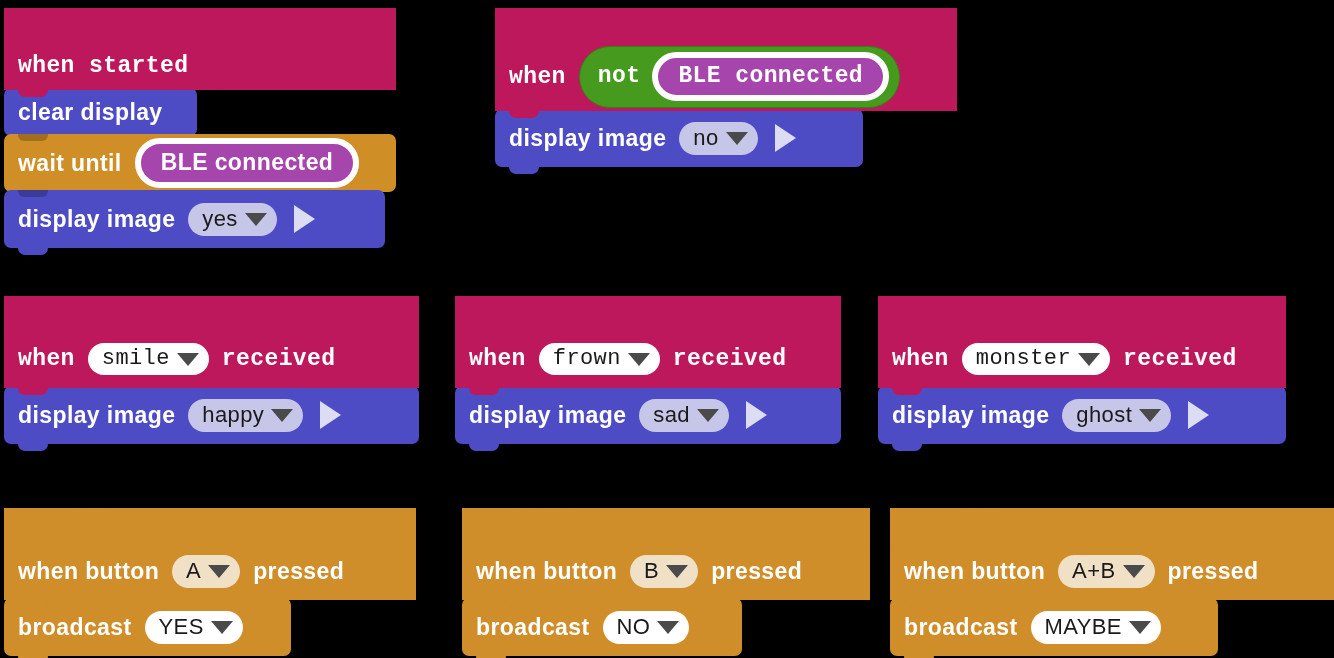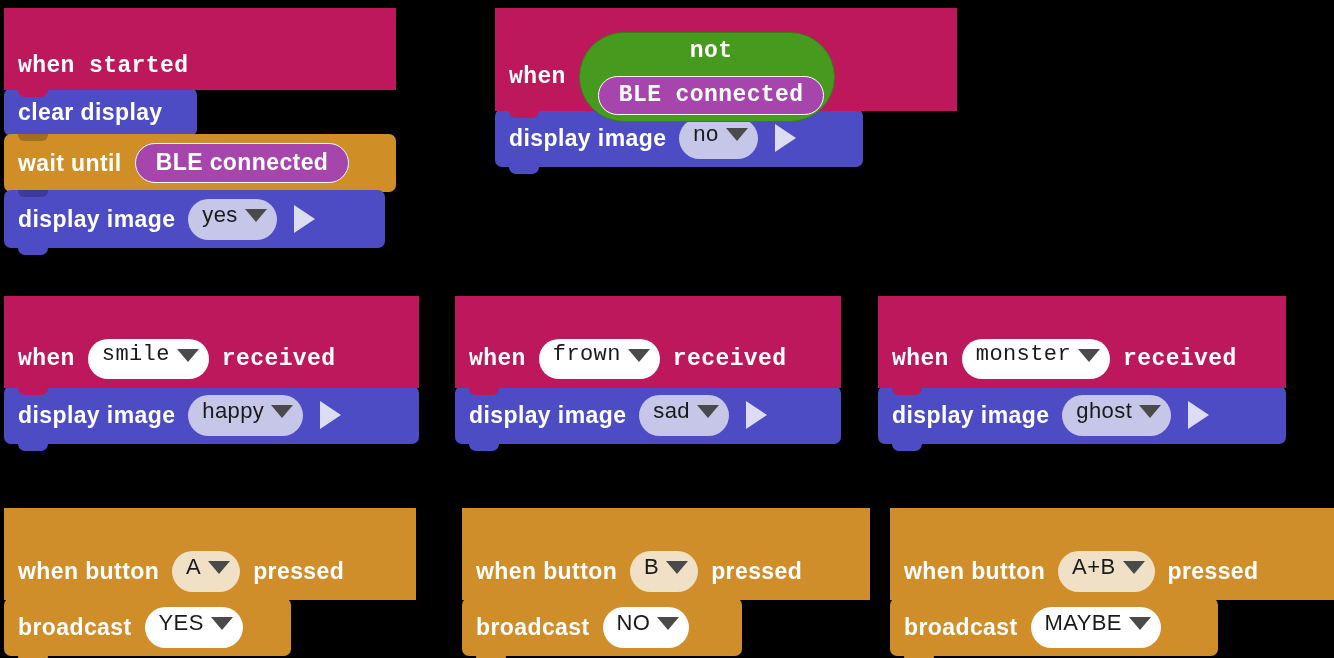--- a/index.html
+++ b/index.html
@@ -95,48 +95,47 @@
   }
 
   
   .pill {
     display: inline-flex;
     align-items: center;
     box-sizing: border-box;
     border-radius: 999px;
     font-weight: bold;
     white-space: nowrap;
-    flex-direction: column;
   }
   .pill.purple {
     background: #a645ab;
     color: #ffffff;
     font-size: 23px;
     padding: 5px 20px 6px;
-    border: 1px solid #ffffff;
+    border: 6px solid #ffffff;
   }
   .pill.green {
     background: #469b1e;
     color: #ffffff;
     font-size: 23px;
     padding: 5px 10px 6px 18px;
     border: 1px solid #377f16;
     gap: 12px;
   }
 
   
   .dd {
     display: inline-flex;
     align-items: center;
     box-sizing: border-box;
     border-radius: 999px;
     color: #1a1a1a;
     font-size: 22px;
     font-weight: normal;
-    padding: 3px 10px 12px 14px;
+    padding: 3px 10px 4px 14px;
     gap: 7px;
     white-space: nowrap;
   }
   .dd.lav   { background: #c6c6e8; }
   .dd.white { background: #ffffff; }
   .dd.cream { background: #f0e0c6; }
   .dd .arrow {
     width: 0; height: 0;
     border-left: 11px solid transparent;
     border-right: 11px solid transparent;

